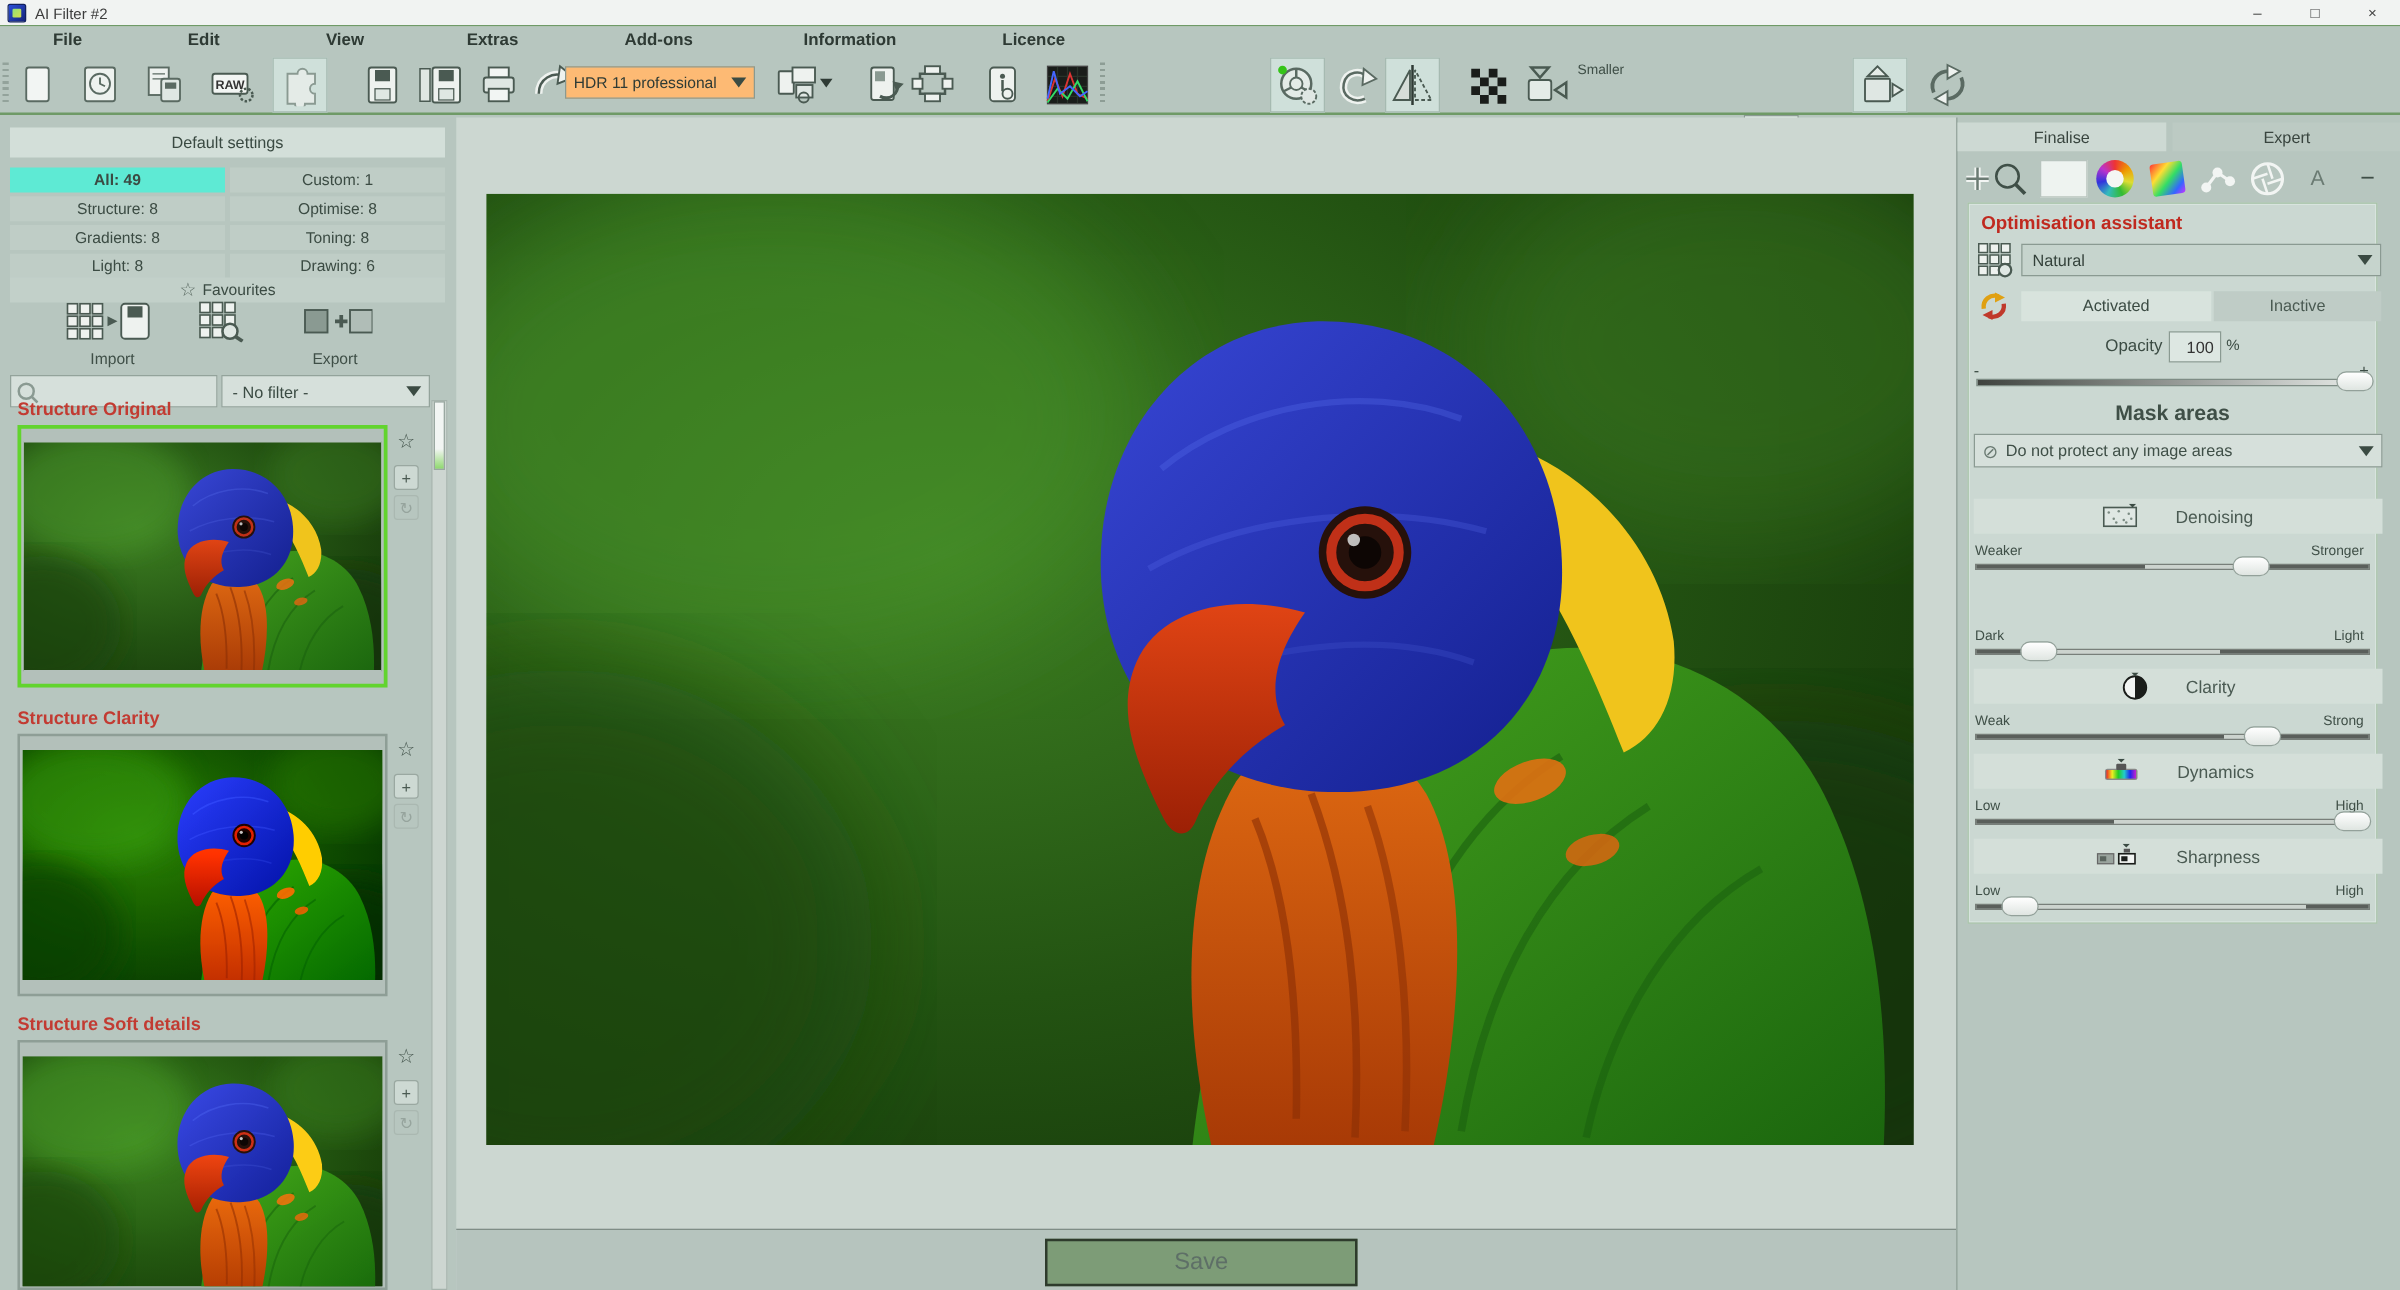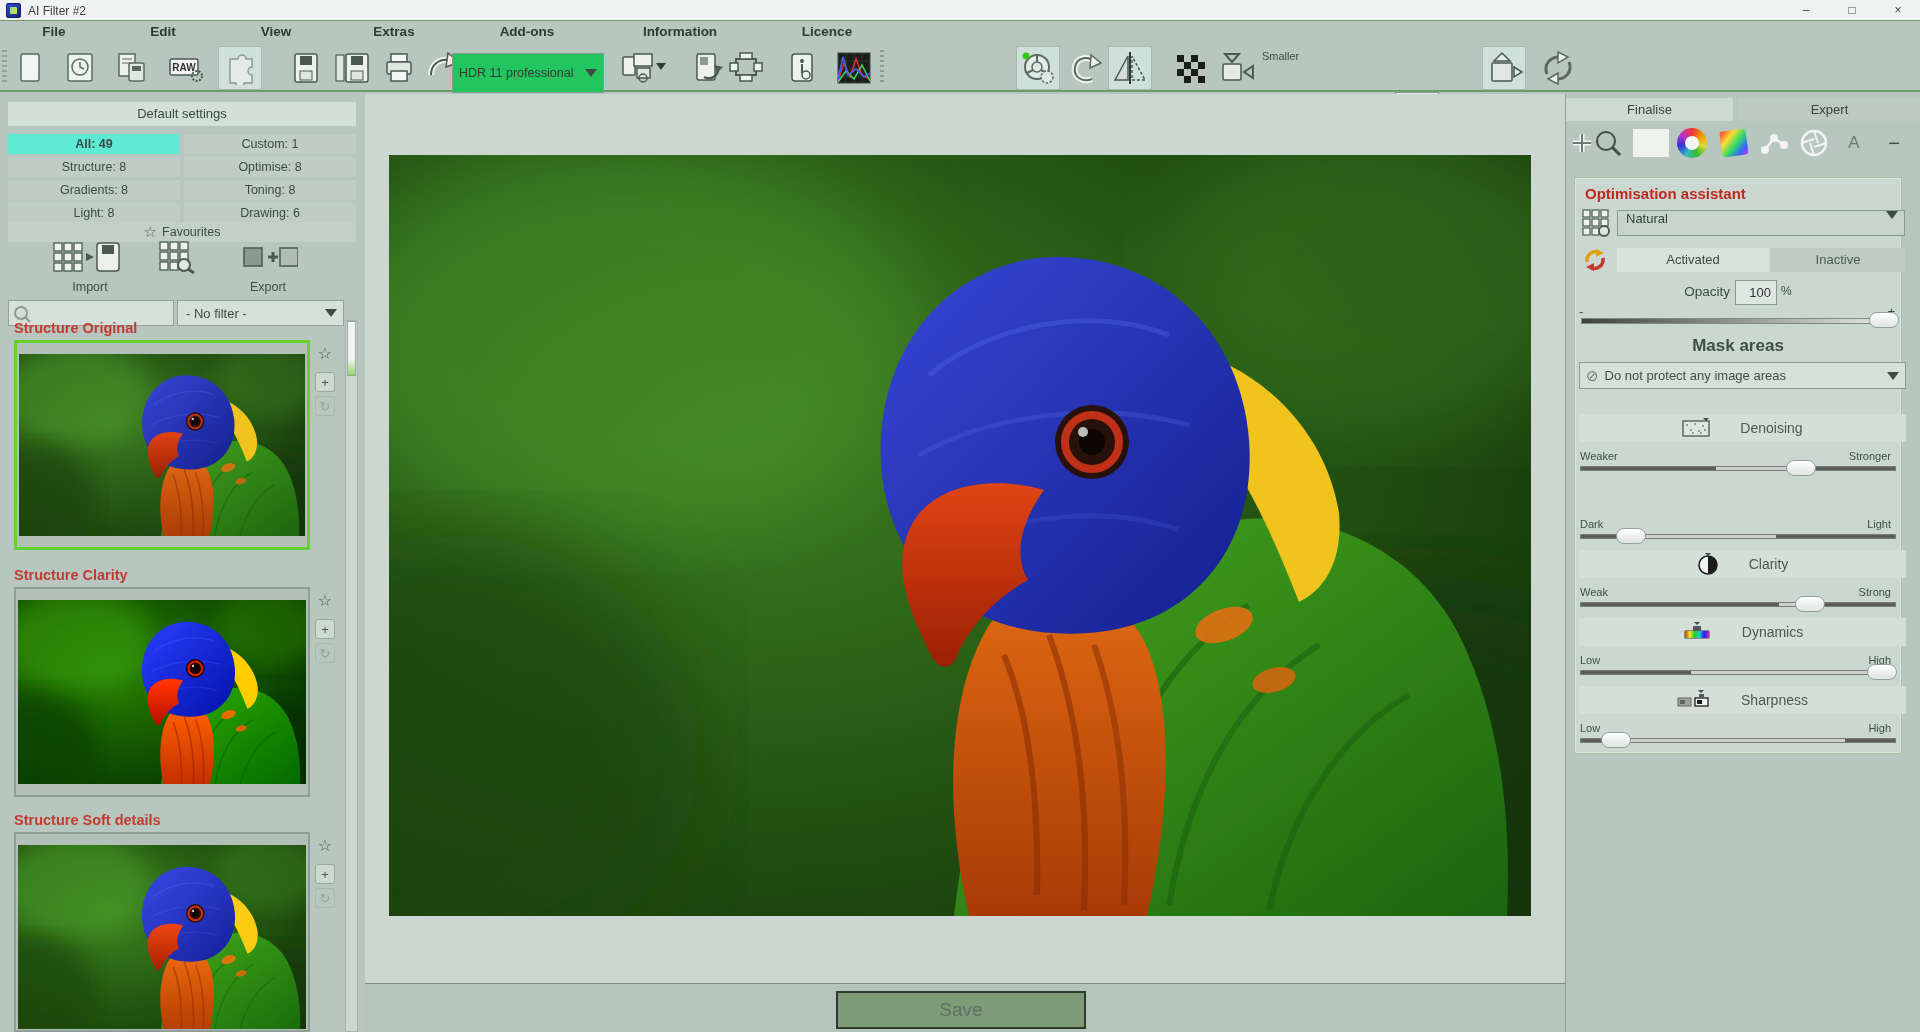--- a/index.html
+++ b/index.html
@@ -28,21 +28,21 @@
   
   #toolbar { position:absolute; left:0; top:44px; width:100%; height:48px; background:#b7c6bf;
              border-bottom:2px solid #6f9a67; }
   #grip { position:absolute; left:2px; top:6px; bottom:6px; width:5px;
           background:repeating-linear-gradient(#93a39b 0 2px, transparent 2px 5px); }
   .tbtn { position:absolute; top:2px; width:44px; height:44px; display:flex; align-items:center;
           justify-content:center; }
   .tbtn.sel { background:#cfe0da; border:1px solid #a6bab1; }
   .tbtn svg { display:block; }
   .tlabel { position:absolute; font-size:11px; color:#3f4f47; }
-  #preset-dd { position:absolute; left:452px; top:9px; width:152px; height:40px; background:#22c55e;
+  #preset-dd { position:absolute; left:452px; top:9px; width:152px; height:26px; background:#fdba74;
                border:1px solid #8a9a92; display:flex; align-items:center; }
   #preset-dd span.t { flex:1; padding-left:6px; font-size:12.5px; color:#2f3b35; }
   .dd-arrow { width:0; height:0; border-left:6px solid transparent; border-right:6px solid transparent;
               border-top:8px solid #3b4b43; margin-right:6px; }
   #tb-sep { position:absolute; left:880px; top:6px; bottom:6px; width:4px;
             background:repeating-linear-gradient(#8d9d95 0 2px, transparent 2px 5px); }
   #zoom-slider-track { position:absolute; left:1288px; top:70px; width:190px; height:9px;
             background:linear-gradient(#eef2ef,#d6ddd8); border:1px solid #9aa8a1; border-radius:4px; }
   #zoom-slider-thumb { position:absolute; left:1262px; top:66px; width:34px; height:16px; border-radius:8px;
             background:linear-gradient(#fdfdfd,#cfd7d2); border:1px solid #94a29b; }
@@ -102,26 +102,26 @@
               border:2px solid #2e3b2c; text-align:center; line-height:34px; font-size:19px; color:#5e6f67; }
 
   
   #right-panel { position:absolute; right:0; top:0; width:355px; height:100%; background:#b7c6bf;
                  border-left:1px solid #8f9f97; }
   .rtab { position:absolute; top:4px; height:23px; text-align:center; line-height:23px; font-size:13px; color:#39453f; }
   #tab-finalise { left:0; width:167px; background:#cdd9d3; }
   #tab-expert { left:172px; width:183px; background:#bccac3; }
   .ric { position:absolute; top:33px; width:32px; height:32px; display:flex; align-items:center;
          justify-content:center; color:#eef2ef; font-size:16px; }
-  #assist-box { position:absolute; left:8px; top:83px; width:328px; height:577px; background:#cbd8d2;
+  #assist-box { position:absolute; left:8px; top:68px; width:328px; height:577px; background:#cbd8d2;
                 border:1px solid #a8c3a8; box-shadow:inset 0 0 0 1px #d8e4de; }
   #assist-title { position:absolute; left:10px; top:7px; font-weight:bold; font-size:15px; color:#c0291f; }
   #natural-row-icon { position:absolute; left:6px; top:30px; }
   #natural-dd { position:absolute; left:42px; top:32px; width:288px; height:26px; background:#c6d4cd;
-                border:1px solid #8a9a92; display:flex; font-size:13px; color:#33413a; }
+                border:1px solid #8a9a92; display:flex; align-items:center; font-size:13px; color:#33413a; }
   #natural-dd span.t { flex:1; padding-left:8px; }
   #sync-ic { position:absolute; left:8px; top:70px; }
   #btn-activated { position:absolute; left:42px; top:70px; width:152px; height:24px; background:#d8e3dd;
                    text-align:center; line-height:24px; font-size:13px; color:#3b4b43; }
   #btn-inactive { position:absolute; left:196px; top:70px; width:134px; height:24px; background:#bfccc6;
                   text-align:center; line-height:24px; font-size:13px; color:#4a5a52; }
   #opacity-label { position:absolute; left:0; top:106px; width:155px; text-align:right; font-size:13.5px; color:#3b4b43; }
   #opacity-input { position:absolute; left:160px; top:102px; width:42px; height:25px; border:1px solid #8a9a92;
                    background:#dde7e2; text-align:right; padding-right:5px; font-size:13px;
                    font-family:"Liberation Sans",sans-serif; color:#333; }

